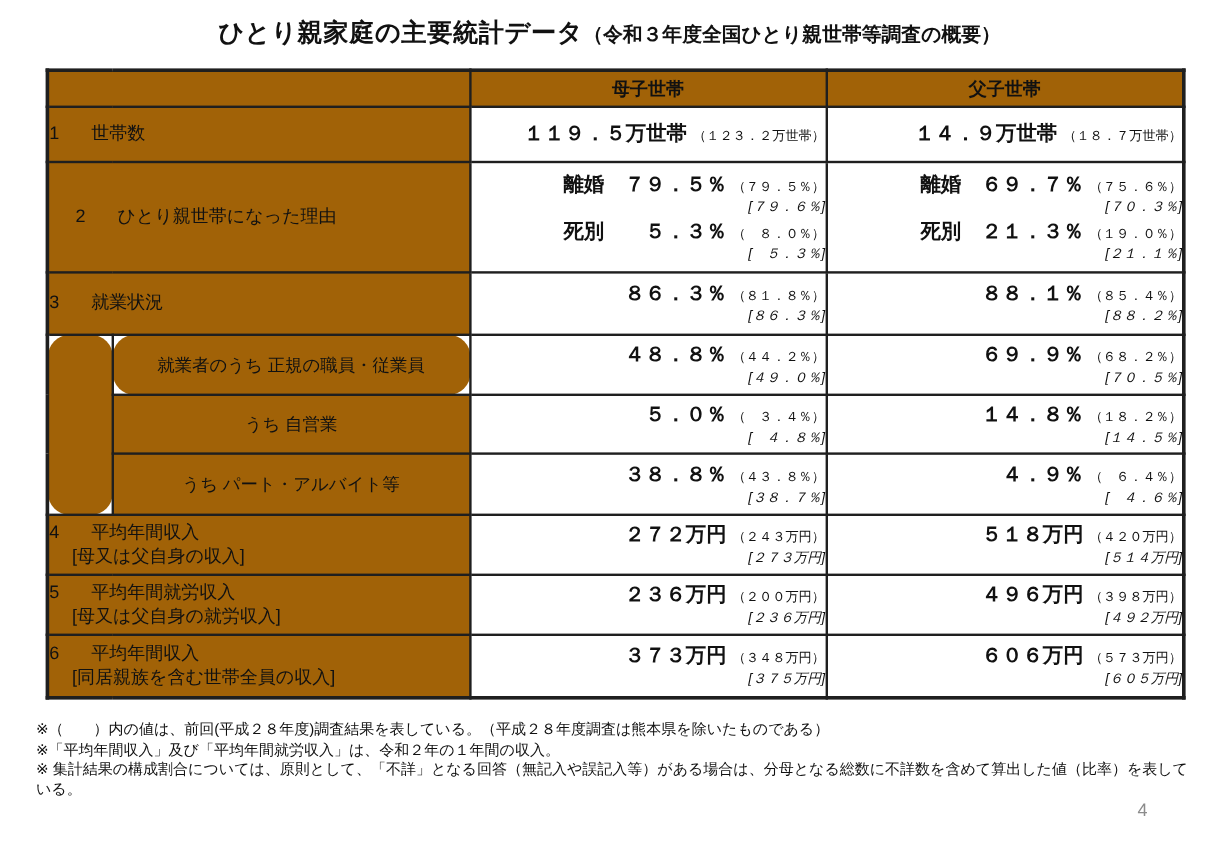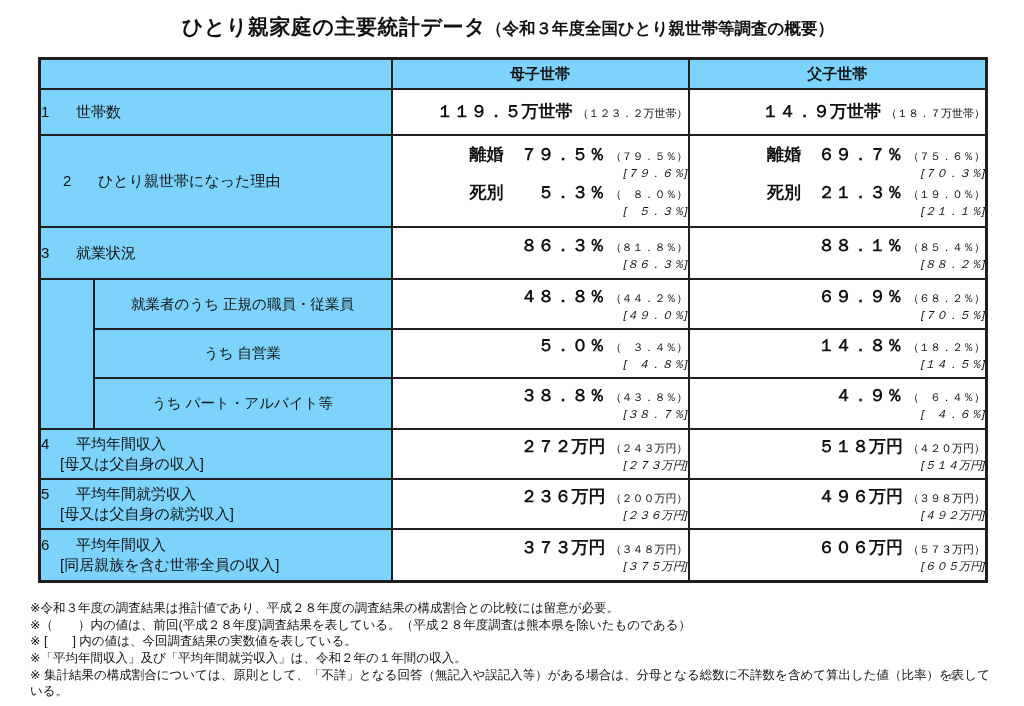--- a/index.html
+++ b/index.html
@@ -11,29 +11,29 @@
   .title-wrap{position:absolute;top:13px;left:0;width:1016px;text-align:center;white-space:nowrap;}
   .title-main{font-size:21px;font-weight:bold;letter-spacing:.5px;}
   .title-sub{font-size:16.5px;font-weight:bold;}
 
   table.stats{
     position:absolute;left:38px;top:57px;width:947px;
     border-collapse:collapse;table-layout:fixed;
     border:3px solid #1f1f1f;
   }
   table.stats td{border:2px solid #1f1f1f;padding:0;vertical-align:middle;}
-  .pink{background:#7dd3fc;}
+  .pink{background:#a16207;}
   .hdr{text-align:center;font-weight:bold;font-size:15px;}
 
   
   tr.rh-hdr td{height:28px;}
   tr.rh-1 td{height:44px;}
   tr.rh-2 td{height:90px;padding-left:22px;}
   tr.rh-3 td{height:50px;}
-  tr.rh-s1 td{height:48px;}
+  tr.rh-s1 td{height:48px;border-radius:18px;}
   tr.rh-s2 td{height:47px;}
   tr.rh-s3 td{height:49px;}
   tr.rh-4 td{height:48px;}
   tr.rh-5 td{height:48px;}
   tr.rh-6 td{height:50px;}
 
   .label-cell{padding-left:12px;font-size:15px;}
   .label-cell .num{display:inline-block;width:35px;}
   .lbl-line{line-height:1.35;}
   .lbl-line2{line-height:1.35;padding-left:19px;}
@@ -210,20 +210,18 @@
     </td>
     <td class="val">
       <div class="vline"><span class="vmain">６０６万円</span><span class="vparen">（５７３万円）</span></div>
       <div class="vbracket">[６０５万円]</div>
     </td>
   </tr>
 </tbody>
   </table>
 
 <div class="footnotes">
-  <div class="footnote-line">※令和３年度の調査結果は推計値であり、平成２８年度の調査結果の構成割合との比較には留意が必要。</div>
   <div class="footnote-line">※（　　）内の値は、前回(平成２８年度)調査結果を表している。（平成２８年度調査は熊本県を除いたものである）</div>
-  <div class="footnote-line">※ [　　] 内の値は、今回調査結果の実数値を表している。</div>
   <div class="footnote-line">※「平均年間収入」及び「平均年間就労収入」は、令和２年の１年間の収入。</div>
   <div class="footnote-line">※ 集計結果の構成割合については、原則として、「不詳」となる回答（無記入や誤記入等）がある場合は、分母となる総数に不詳数を含めて算出した値（比率）を表している。</div>
 </div>
 
 <div class="page-number">4</div>
 
 </body></html>

